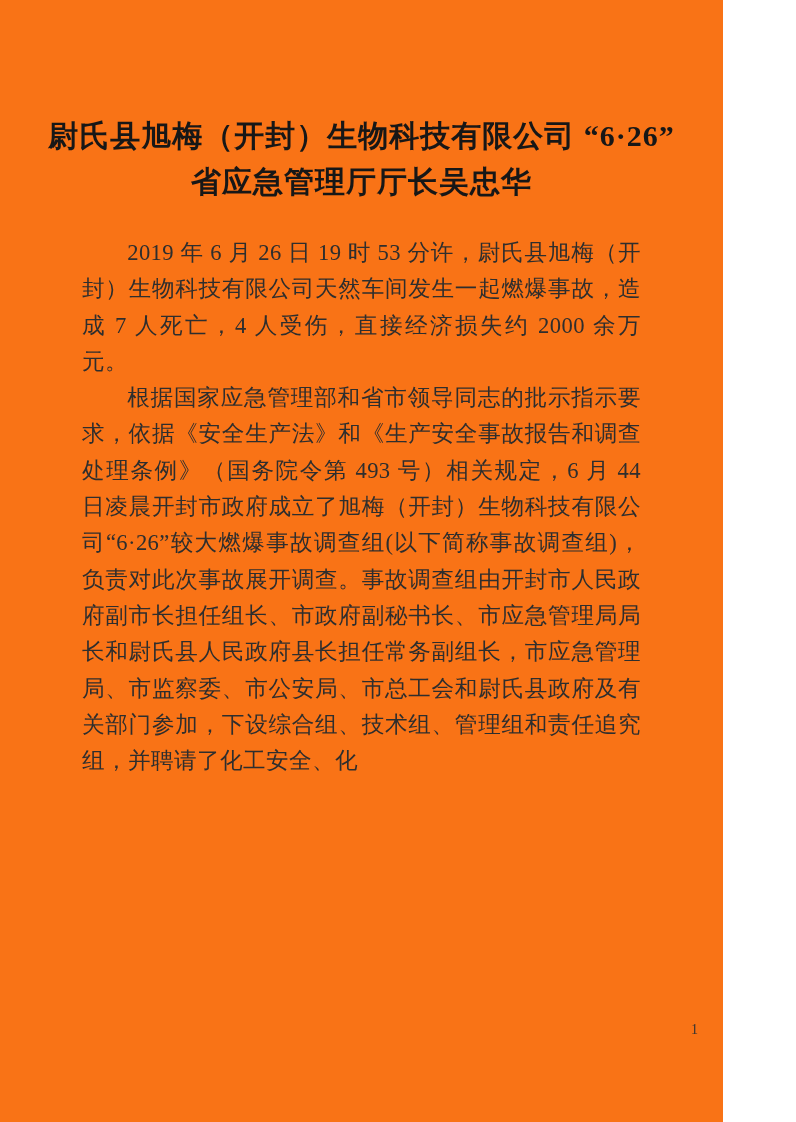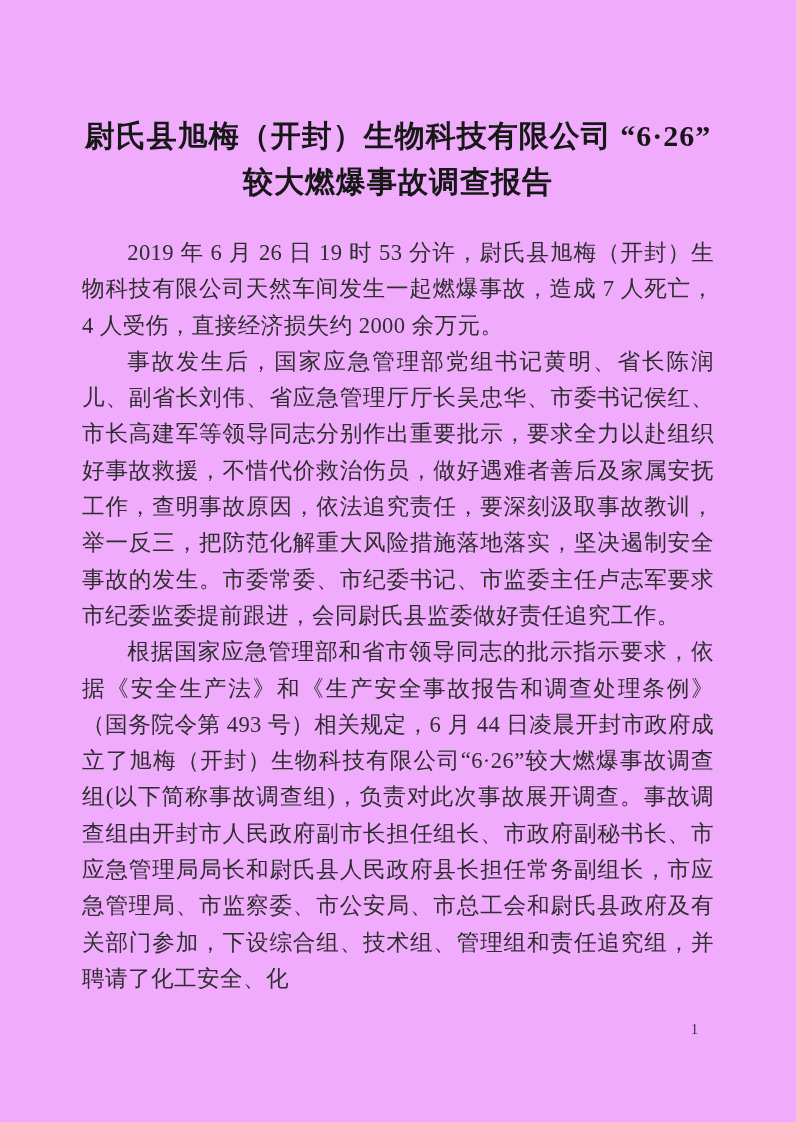--- a/index.html
+++ b/index.html
@@ -7,23 +7,23 @@
     margin: 0;
     padding: 0;
     background: #ffffff;
   }
   body {
     width: 796px;
     font-family: "Liberation Serif", serif;
   }
   .page {
     position: relative;
-    width: 796px;
+    width: 723px;
     height: 1122px;
-    background: #f0abfc;
+    background: #f97316;
     overflow: hidden;
   }
 
   
   .doc-title {
     margin: 113px 44px 0 44px;
     text-align: center;
     font-weight: bold;
     font-family: "Liberation Serif", serif;
     font-size: 30px;
@@ -58,24 +58,23 @@
     color: #333333;
   }
 </style>
 </head>
 <body>
 
 <div class="page">
 
   <div class="doc-title">
     <div>尉氏县旭梅（开封）生物科技有限公司 “6·26”</div>
-    <div>较大燃爆事故调查报告</div>
+    <div>省应急管理厅厅长吴忠华</div>
   </div>
 
   <div class="doc-body">
     <p>2019 年 6 月 26 日 19 时 53 分许，尉氏县旭梅（开封）生物科技有限公司天然车间发生一起燃爆事故，造成 7 人死亡，4 人受伤，直接经济损失约 2000 余万元。</p>
-    <p>事故发生后，国家应急管理部党组书记黄明、省长陈润儿、副省长刘伟、省应急管理厅厅长吴忠华、市委书记侯红、市长高建军等领导同志分别作出重要批示，要求全力以赴组织好事故救援，不惜代价救治伤员，做好遇难者善后及家属安抚工作，查明事故原因，依法追究责任，要深刻汲取事故教训，举一反三，把防范化解重大风险措施落地落实，坚决遏制安全事故的发生。市委常委、市纪委书记、市监委主任卢志军要求市纪委监委提前跟进，会同尉氏县监委做好责任追究工作。</p>
     <p>根据国家应急管理部和省市领导同志的批示指示要求，依据《安全生产法》和《生产安全事故报告和调查处理条例》（国务院令第 493 号）相关规定，6 月 44 日凌晨开封市政府成立了旭梅（开封）生物科技有限公司“6·26”较大燃爆事故调查组(以下简称事故调查组)，负责对此次事故展开调查。事故调查组由开封市人民政府副市长担任组长、市政府副秘书长、市应急管理局局长和尉氏县人民政府县长担任常务副组长，市应急管理局、市监察委、市公安局、市总工会和尉氏县政府及有关部门参加，下设综合组、技术组、管理组和责任追究组，并聘请了化工安全、化</p>
   </div>
 
   <div class="page-number">1</div>
 
 </div>
 
 </body></html>

